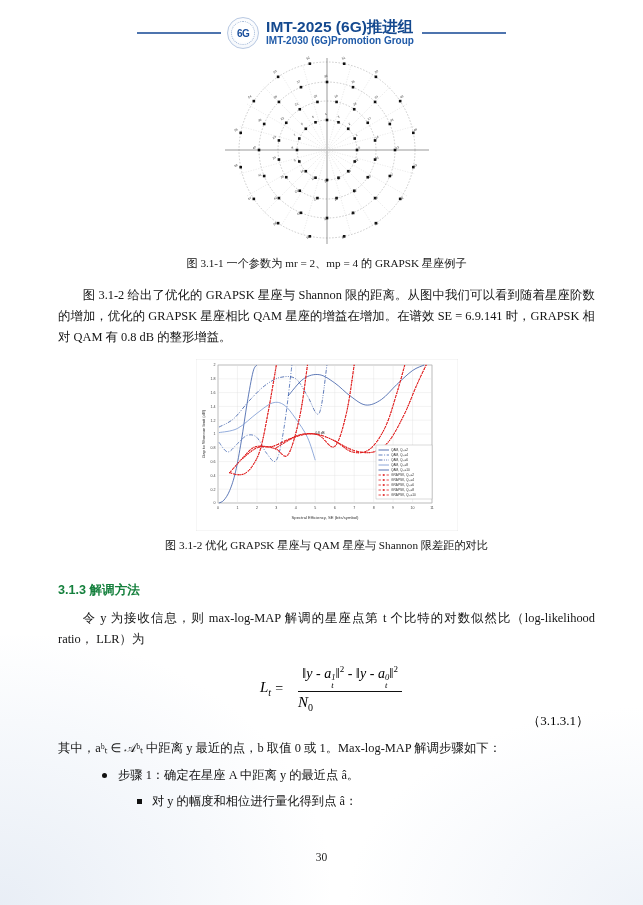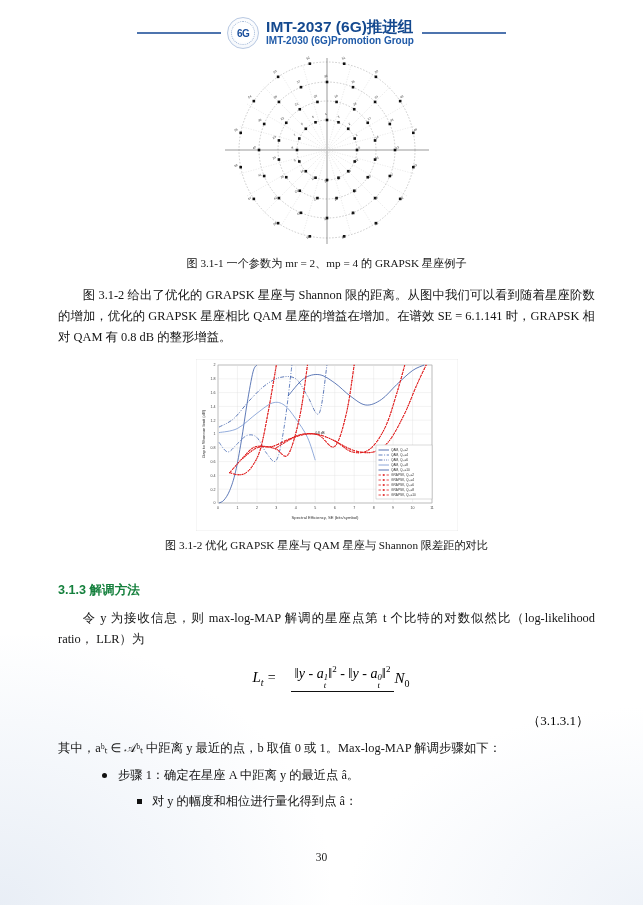--- a/index.html
+++ b/index.html
@@ -156,22 +156,21 @@
     display: flex;
     justify-content: center;
     align-items: center;
     font-family: "Liberation Serif", serif;
     font-size: 14px;
   }
   .eq-lhs { font-style: italic; font-size: 15px; margin-right: 4px; margin-left: 9px;}
   .eq-lhs sub { font-size: 10px; font-style: italic; }
   .frac {
     display: inline-flex;
-    flex-direction: row;
-    align-items: center;
+    flex-direction: column;
     vertical-align: middle;
     margin-left: 15px;
   }
   .frac .num {
     padding: 0 4px 1px 4px;
     border-bottom: 1.1px solid #111;
     white-space: nowrap;
   }
   .frac .den {
     padding-top: 2px;
@@ -258,21 +257,21 @@
 <div class="page">
   <div class="page-tint"></div>
   <div class="page-tint2"></div>
 
   <div class="header">
     <div class="rule left"></div>
     <div class="logo-badge">
       <span class="logo-inner">6G</span>
     </div>
     <div class="brand">
-      <div class="brand-cn">IMT-2037 (6G)推进组</div>
+      <div class="brand-cn">IMT-2025 (6G)推进组</div>
       <div class="brand-en">IMT-2030 (6G)Promotion Group</div>
     </div>
     <div class="rule right"></div>
   </div>
 
   <div class="content">
 
     <div class="fig1-wrap">
       <svg width="300" height="195" viewBox="0 0 300 195">
         <g>
@@ -435,21 +434,21 @@
             <rect x="221.87" y="143.59" width="2.6" height="2.6" fill="#111"></rect>
             <text x="226.00" y="145.18" font-size="3.1" fill="#333" text-anchor="middle" font-family="Liberation Sans, sans-serif" transform="rotate(-28 226.00 146.78)">62</text>
             <rect x="235.01" y="111.87" width="2.6" height="2.6" fill="#111"></rect>
             <text x="239.64" y="112.23" font-size="3.1" fill="#333" text-anchor="middle" font-family="Liberation Sans, sans-serif" transform="rotate(-28 239.64 113.83)">63</text>
           </g>
       </svg>
     </div>
 
     <div class="caption">图 3.1-1 一个参数为 mr = 2、mp = 4 的 GRAPSK 星座例子</div>
 
-    <p class="body indent" style="margin-top:13px">图 3.1-2 给出了优化的 GRAPSK 星座与 Shannon 限的距离。从图中我们可以看到随着星座阶数的增加，优化的 GRAPSK 星座相比 QAM 星座的增益在增加。在谱效 SE = 6.1.141 时，GRAPSK 相对 QAM 有 0.8 dB 的整形增益。</p>
+    <p class="body indent" style="margin-top:13px">图 3.1-2 给出了优化的 GRAPSK 星座与 Shannon 限的距离。从图中我们可以看到随着星座阶数的增加，优化的 GRAPSK 星座相比 QAM 星座的增益在增加。在谱效 SE = 6.9.141 时，GRAPSK 相对 QAM 有 0.8 dB 的整形增益。</p>
 
     <div class="fig2-wrap">
       <svg width="262" height="172" viewBox="0 0 262 172">
         <rect x="0" y="0" width="262" height="172" fill="#ffffff" stroke="#cfcfcf" stroke-width="0.4"></rect>
 
         <g>
           <rect id="plot-rect" x="22" y="6" width="214" height="138" fill="#ffffff" stroke="#6b6b6b" stroke-width="0.45"></rect>
           <g id="chart-grid">
               <line x1="22" x2="22" y1="6" y2="144" stroke="#dcdcdc" stroke-width="0.35"></line>
               <line x1="41.45454545454545" x2="41.45454545454545" y1="6" y2="144" stroke="#dcdcdc" stroke-width="0.35"></line>

